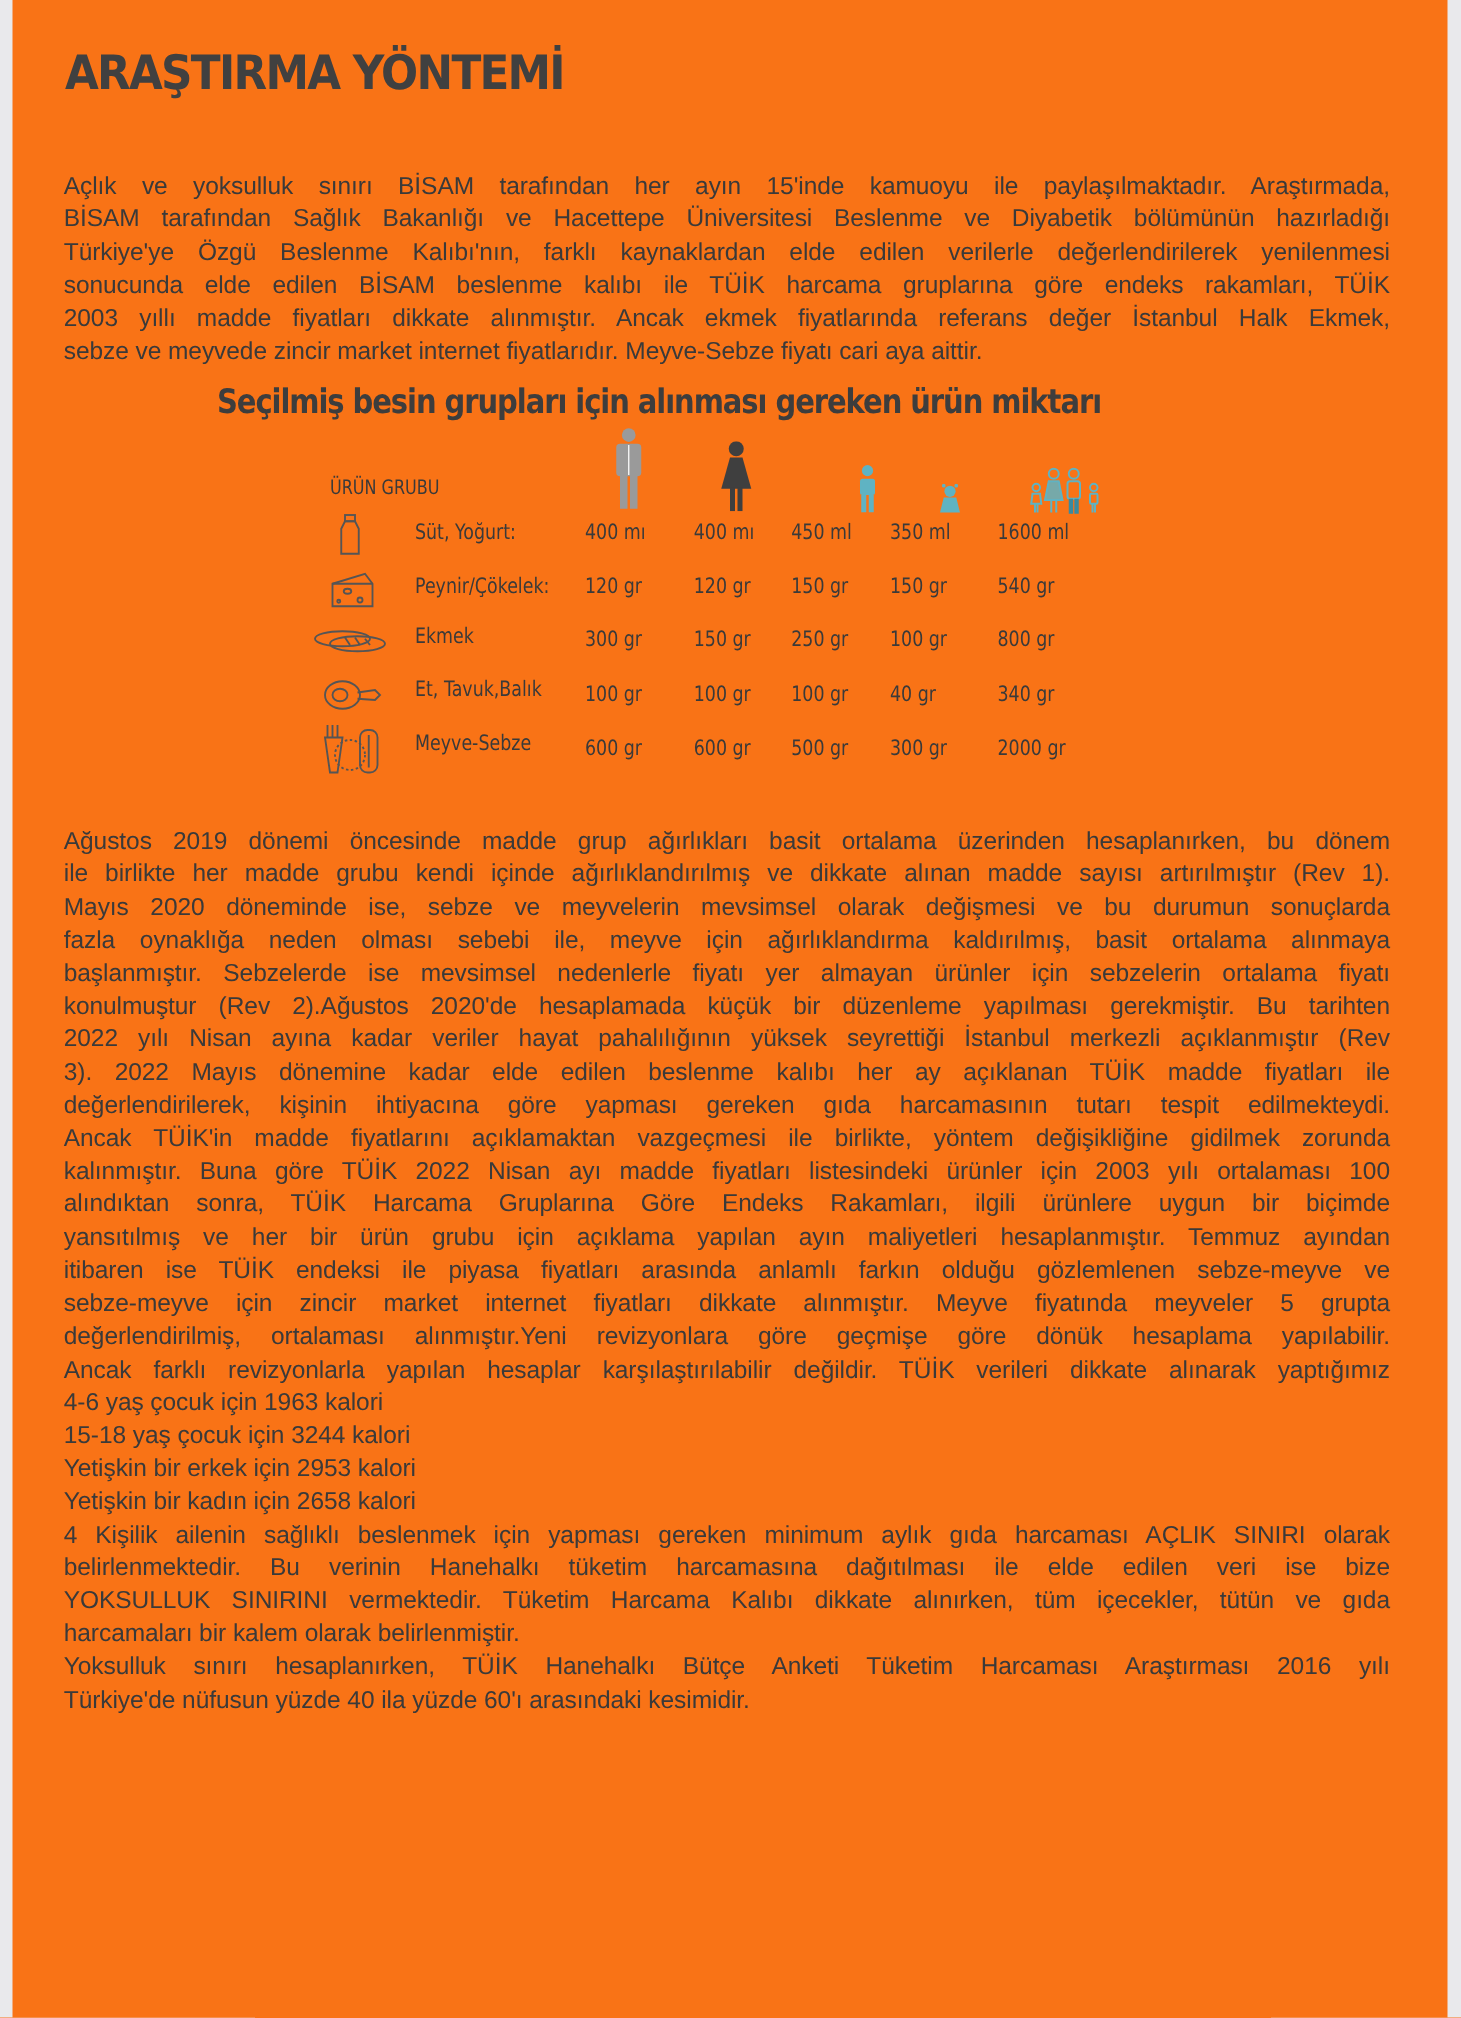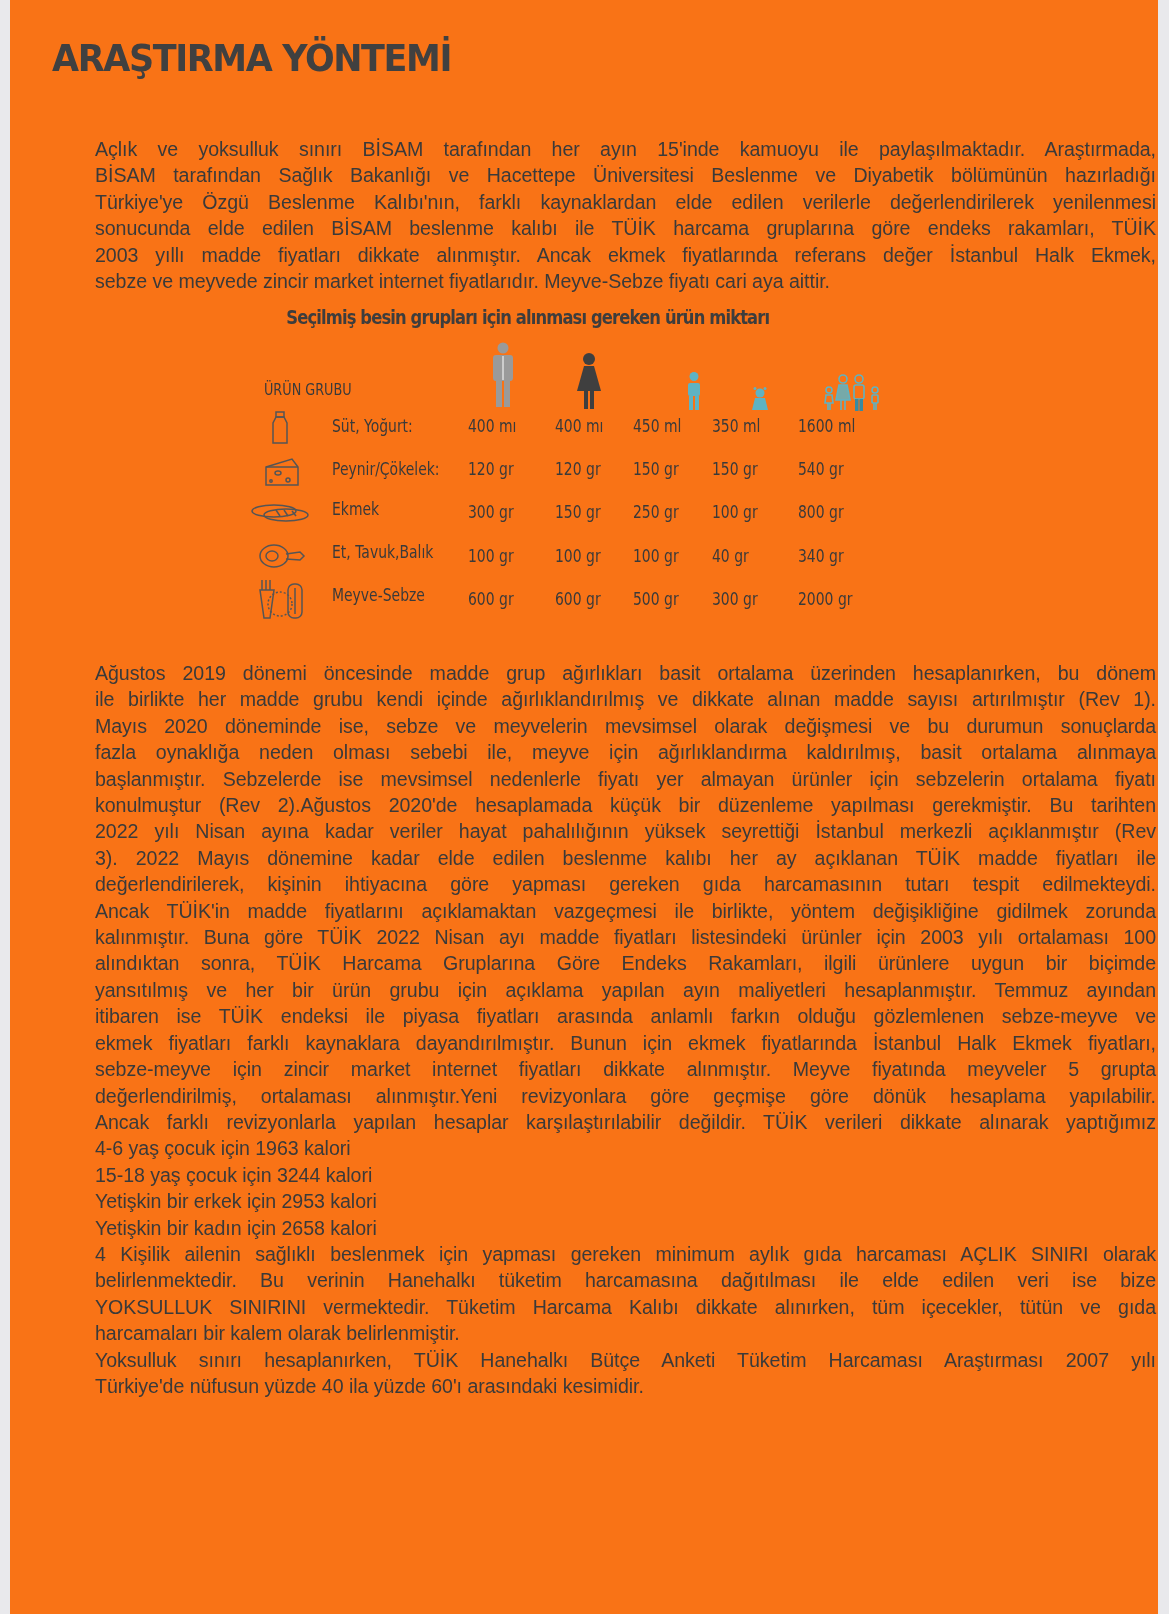--- a/index.html
+++ b/index.html
@@ -15,30 +15,30 @@
   }
   .title {
     position: absolute; left: 42px; top: 36px;
     font-family: "DejaVu Sans", sans-serif; font-weight: bold;
     font-size: 38px; letter-spacing: -1.5px; color: #404040;
     transform: scaleX(0.92); transform-origin: left top;
   }
   .para {
     position: absolute; left: 41px; width: 1061px;
     font-size: 19.6px; line-height: 26.4px; text-align: justify;
-    color: #3a3a3a; letter-spacing: -0.05px; margin-left: 44px;
+    color: #3a3a3a; letter-spacing: -0.05px;
   }
   .para .line { display: block; text-align: justify; text-align-last: justify; white-space: nowrap; }
   .para .line.last { text-align-last: left; }
   .p1 { top: 136px; }
   .p2 { top: 660px; }
 
   .info-title {
     position: absolute; left: 0; width: 1035px; top: 306px; text-align: center;
-    font-family: "DejaVu Sans", sans-serif; font-weight: bold; font-size: 19px;
+    font-family: "DejaVu Sans", sans-serif; font-weight: bold; font-size: 27px;
     color: #3d3d3d; letter-spacing: -1px;
   }
   .info-title span { display: inline-block; transform: scaleX(0.86); }
   .grp-header {
     position: absolute; left: 254px; top: 380px;
     font-family: "DejaVu Sans", sans-serif; font-size: 16px; color: #3a3a3a;
     transform: scaleX(0.8); transform-origin: left top;
   }
   .person { position: absolute; }
   .row-icon { position: absolute; left: 238px; width: 64px; height: 36px; }
@@ -200,28 +200,27 @@
       <span class="line">başlanmıştır. Sebzelerde ise mevsimsel nedenlerle fiyatı yer almayan ürünler için sebzelerin ortalama fiyatı</span>
       <span class="line">konulmuştur (Rev 2).Ağustos 2020'de hesaplamada küçük bir düzenleme yapılması gerekmiştir. Bu tarihten</span>
       <span class="line">2022 yılı Nisan ayına kadar veriler hayat pahalılığının yüksek seyrettiği İstanbul merkezli açıklanmıştır (Rev</span>
       <span class="line">3). 2022 Mayıs dönemine kadar elde edilen beslenme kalıbı her ay açıklanan TÜİK madde fiyatları ile</span>
       <span class="line">değerlendirilerek, kişinin ihtiyacına göre yapması gereken gıda harcamasının tutarı tespit edilmekteydi.</span>
       <span class="line">Ancak TÜİK'in madde fiyatlarını açıklamaktan vazgeçmesi ile birlikte, yöntem değişikliğine gidilmek zorunda</span>
       <span class="line">kalınmıştır. Buna göre TÜİK 2022 Nisan ayı madde fiyatları listesindeki ürünler için 2003 yılı ortalaması 100</span>
       <span class="line">alındıktan sonra, TÜİK Harcama Gruplarına Göre Endeks Rakamları, ilgili ürünlere uygun bir biçimde</span>
       <span class="line">yansıtılmış ve her bir ürün grubu için açıklama yapılan ayın maliyetleri hesaplanmıştır. Temmuz ayından</span>
       <span class="line">itibaren ise TÜİK endeksi ile piyasa fiyatları arasında anlamlı farkın olduğu gözlemlenen sebze-meyve ve</span>
-      <span class="line">ekmek fiyatları farklı kaynaklara dayandırılmıştır. Bunun için ekmek fiyatlarında İstanbul Halk Ekmek fiyatları,</span>
       <span class="line">sebze-meyve için zincir market internet fiyatları dikkate alınmıştır. Meyve fiyatında meyveler 5 grupta</span>
       <span class="line">değerlendirilmiş, ortalaması alınmıştır.Yeni revizyonlara göre geçmişe göre dönük hesaplama yapılabilir.</span>
       <span class="line">Ancak farklı revizyonlarla yapılan hesaplar karşılaştırılabilir değildir.  TÜİK verileri dikkate alınarak yaptığımız</span>
       <span class="line last">4-6 yaş çocuk için 1963 kalori</span>
       <span class="line last">15-18 yaş çocuk için 3244 kalori</span>
       <span class="line last">Yetişkin bir erkek için 2953 kalori</span>
       <span class="line last">Yetişkin bir kadın için 2658 kalori</span>
       <span class="line">4 Kişilik ailenin sağlıklı beslenmek için yapması gereken minimum aylık gıda harcaması AÇLIK SINIRI olarak</span>
       <span class="line">belirlenmektedir. Bu verinin Hanehalkı tüketim harcamasına dağıtılması ile elde edilen veri ise bize</span>
       <span class="line">YOKSULLUK SINIRINI vermektedir. Tüketim Harcama Kalıbı dikkate alınırken, tüm içecekler, tütün ve gıda</span>
       <span class="line last">harcamaları bir kalem olarak belirlenmiştir.</span>
-      <span class="line">Yoksulluk sınırı hesaplanırken, TÜİK Hanehalkı Bütçe Anketi Tüketim Harcaması Araştırması 2007 yılı</span>
+      <span class="line">Yoksulluk sınırı hesaplanırken, TÜİK Hanehalkı Bütçe Anketi Tüketim Harcaması Araştırması 2016 yılı</span>
       <span class="line last">Türkiye'de nüfusun yüzde 40 ila yüzde 60'ı arasındaki kesimidir.</span>
     </div>
 </div>
 
 </body></html>

